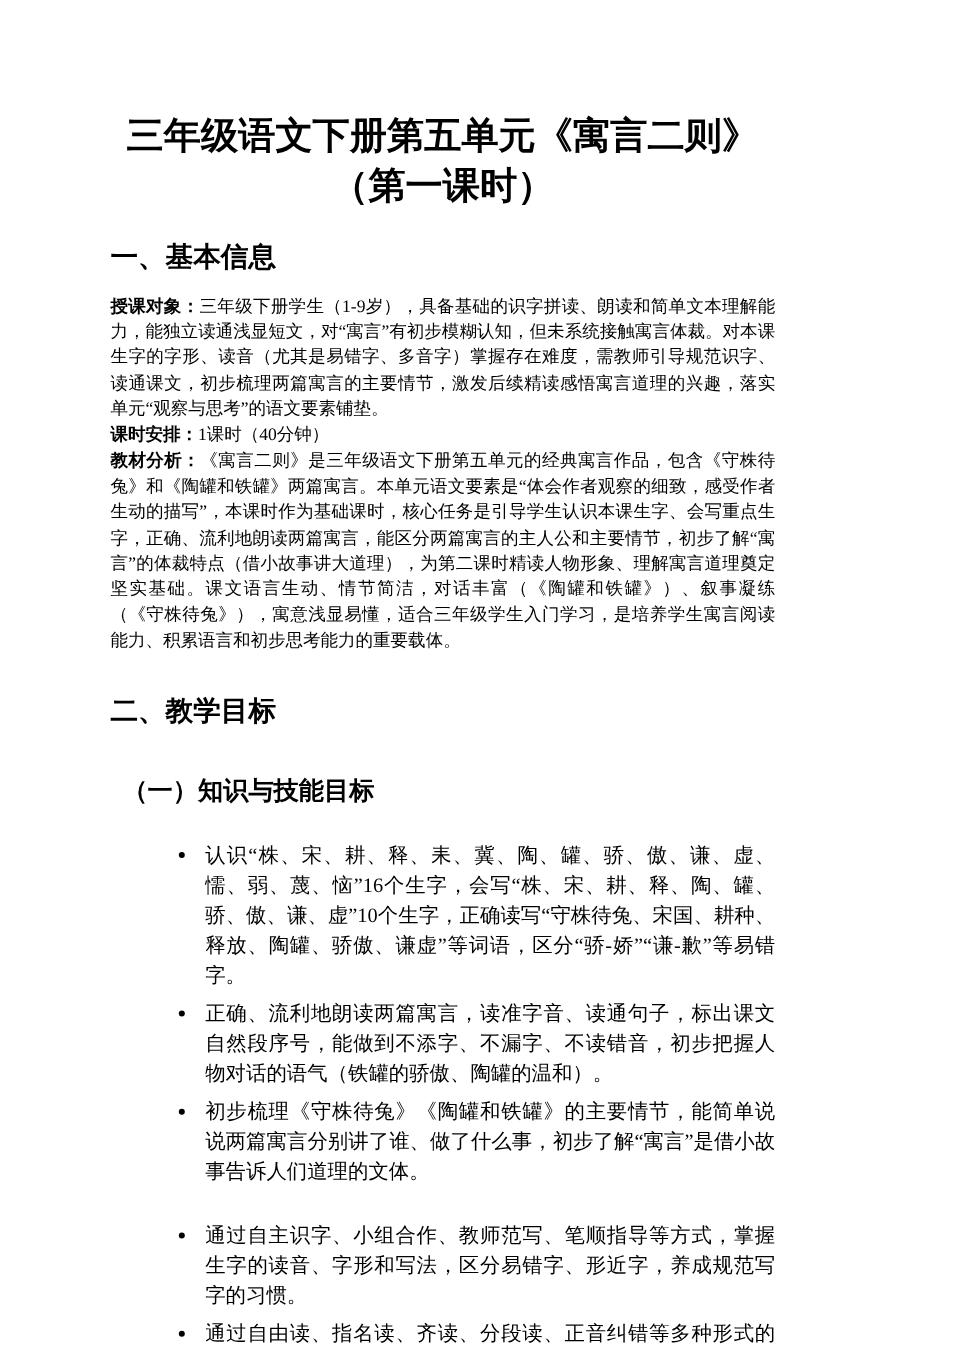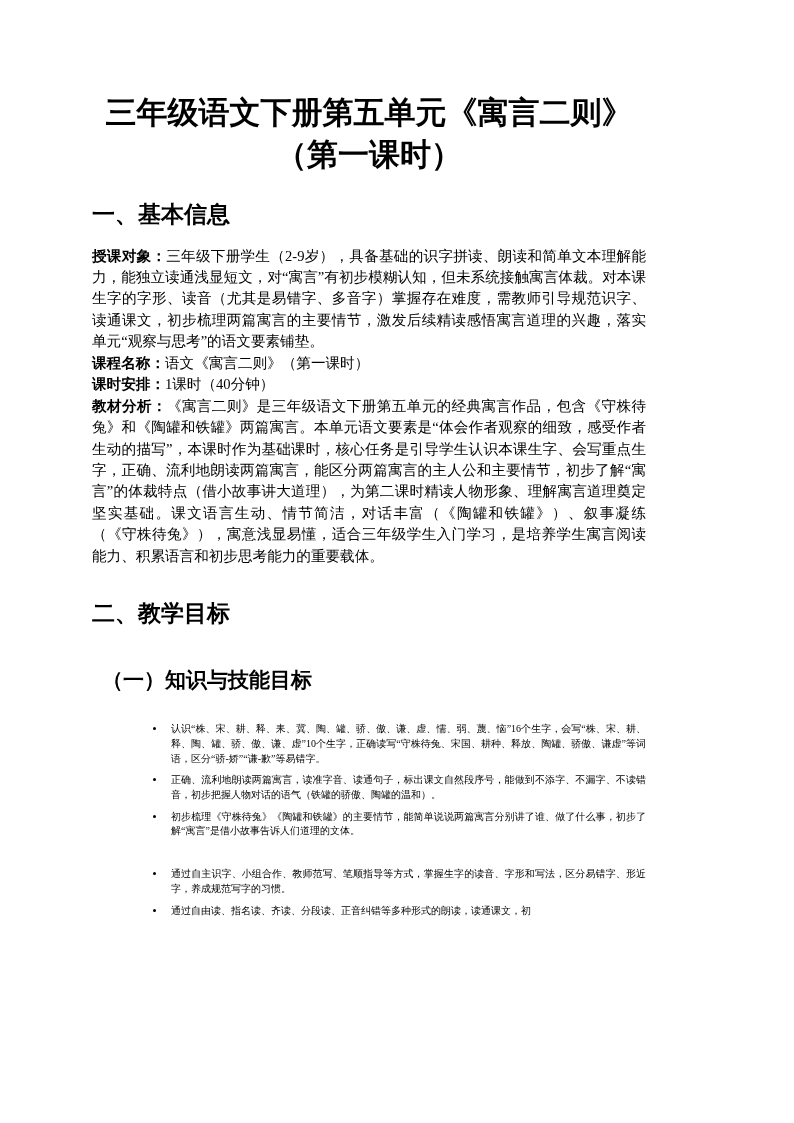--- a/index.html
+++ b/index.html
@@ -48,21 +48,21 @@
     margin: 0;
     text-align: justify;
     text-justify: inter-ideograph;
   }
   .body-par .field-label {
     font-weight: bold;
   }
   ul.bullets {
     margin: 28px 0 0 0;
     padding-left: 74px;
-    font-size: 10px;
+    font-size: 17px;
   }
   ul.bullets li {
     padding-left: 5px;
     margin-bottom: 7px;
     line-height: 1.47;
     text-align: justify;
     text-justify: inter-ideograph;
   }
 </style>
 </head>
@@ -71,26 +71,23 @@
 <div class="page">
 
   <h1 class="doc-title">
     <span>三年级语文下册第五单元《寓言二则》</span><br>
     <span>（第一课时）</span>
   </h1>
 
   <h2 class="h-section">一、基本信息</h2>
 
   <p class="body-par">
-    <span class="field-label">授课对象：</span><span>三年级下册学生（2-9岁），具备基础的识字拼读、朗读和简单文本理解能力，能独立读通浅显短文，对“寓言”有初步模糊认知，但未系统接触寓言体裁。对本课生字的字形、读音（尤其是易错字、多音字）掌握存在难度，需教师引导规范识字、读通课文，初步梳理两篇寓言的主要情节，激发后续精读感悟寓言道理的兴趣，落实单元“观察与思考”的语文要素铺垫。</span>
+    <span class="field-label">授课对象：</span><span>三年级下册学生（1-9岁），具备基础的识字拼读、朗读和简单文本理解能力，能独立读通浅显短文，对“寓言”有初步模糊认知，但未系统接触寓言体裁。对本课生字的字形、读音（尤其是易错字、多音字）掌握存在难度，需教师引导规范识字、读通课文，初步梳理两篇寓言的主要情节，激发后续精读感悟寓言道理的兴趣，落实单元“观察与思考”的语文要素铺垫。</span>
   </p>
 
-  <p class="body-par">
-    <span class="field-label">课程名称：</span><span>语文《寓言二则》（第一课时）</span>
-  </p>
 
   <p class="body-par">
     <span class="field-label">课时安排：</span><span>1课时（40分钟）</span>
   </p>
 
   <p class="body-par">
     <span class="field-label">教材分析：</span><span>《寓言二则》是三年级语文下册第五单元的经典寓言作品，包含《守株待兔》和《陶罐和铁罐》两篇寓言。本单元语文要素是“体会作者观察的细致，感受作者生动的描写”，本课时作为基础课时，核心任务是引导学生认识本课生字、会写重点生字，正确、流利地朗读两篇寓言，能区分两篇寓言的主人公和主要情节，初步了解“寓言”的体裁特点（借小故事讲大道理），为第二课时精读人物形象、理解寓言道理奠定坚实基础。课文语言生动、情节简洁，对话丰富（《陶罐和铁罐》）、叙事凝练（《守株待兔》），寓意浅显易懂，适合三年级学生入门学习，是培养学生寓言阅读能力、积累语言和初步思考能力的重要载体。</span>
   </p>
 
   <h2 class="h-section second">二、教学目标</h2>

